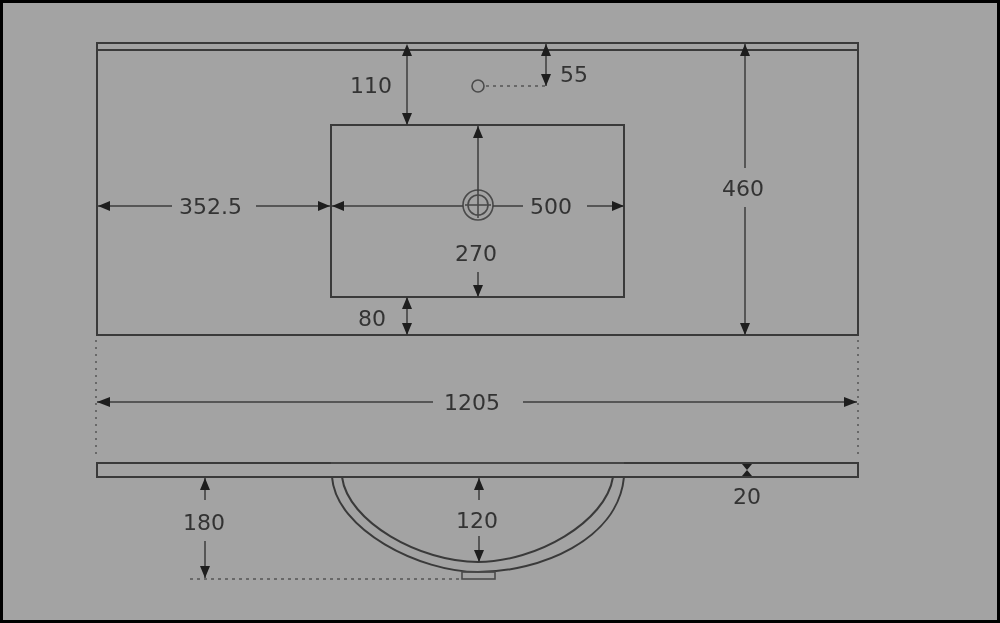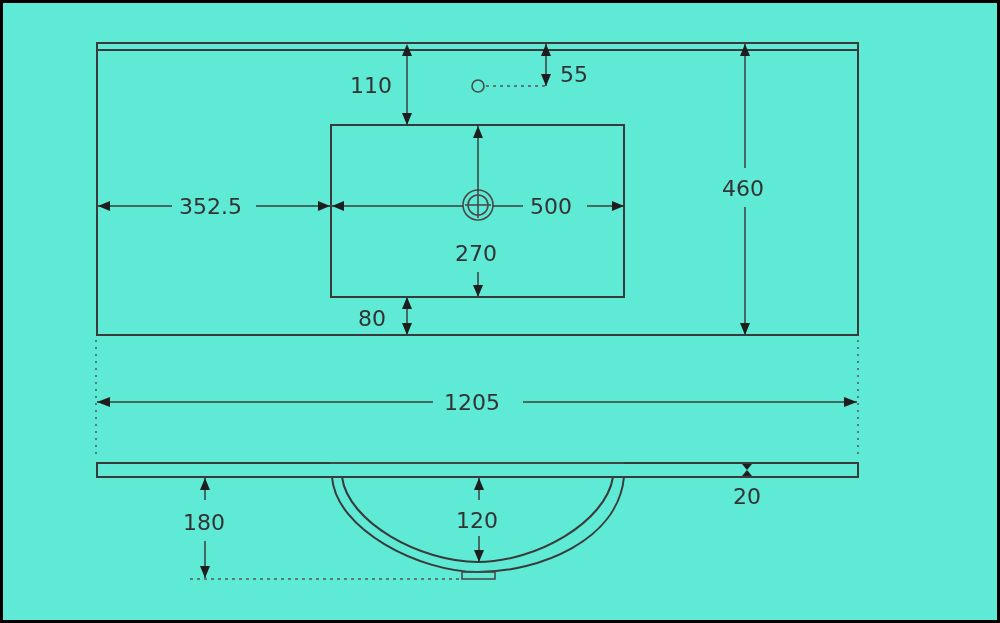--- a/index.html
+++ b/index.html
@@ -1,17 +1,17 @@
 <!DOCTYPE html>
 <html><head>
   <meta charset="utf-8">
   <style>
     html, body { margin: 0; padding: 0; background: #000; }
     body { width: 1000px; height: 623px; overflow: hidden; font-family: "DejaVu Sans", "Liberation Sans", sans-serif; }
-    #frame { position: absolute; left: 3px; top: 3px; width: 994px; height: 617px; background: #5eead4; }
+    #frame { position: absolute; left: 3px; top: 3px; width: 994px; height: 617px; background: #a3a3a3; }
     svg { position: absolute; left: 0; top: 0; }
     .ln { stroke: #3a3a3a; stroke-width: 2; fill: none; }
     .thin { stroke: #4a4a4a; stroke-width: 1.6; fill: none; }
     .dim { stroke: #3c3c3c; stroke-width: 1.5; fill: none; }
     .dash { stroke: #555; stroke-width: 1.5; fill: none; stroke-dasharray: 3 4; }
     .arr { fill: #1e1e1e; stroke: none; }
     .lbl { font-family: "DejaVu Sans", "Liberation Sans", sans-serif; font-size: 22px; fill: #333333; }
   </style>
 </head>
 <body>

